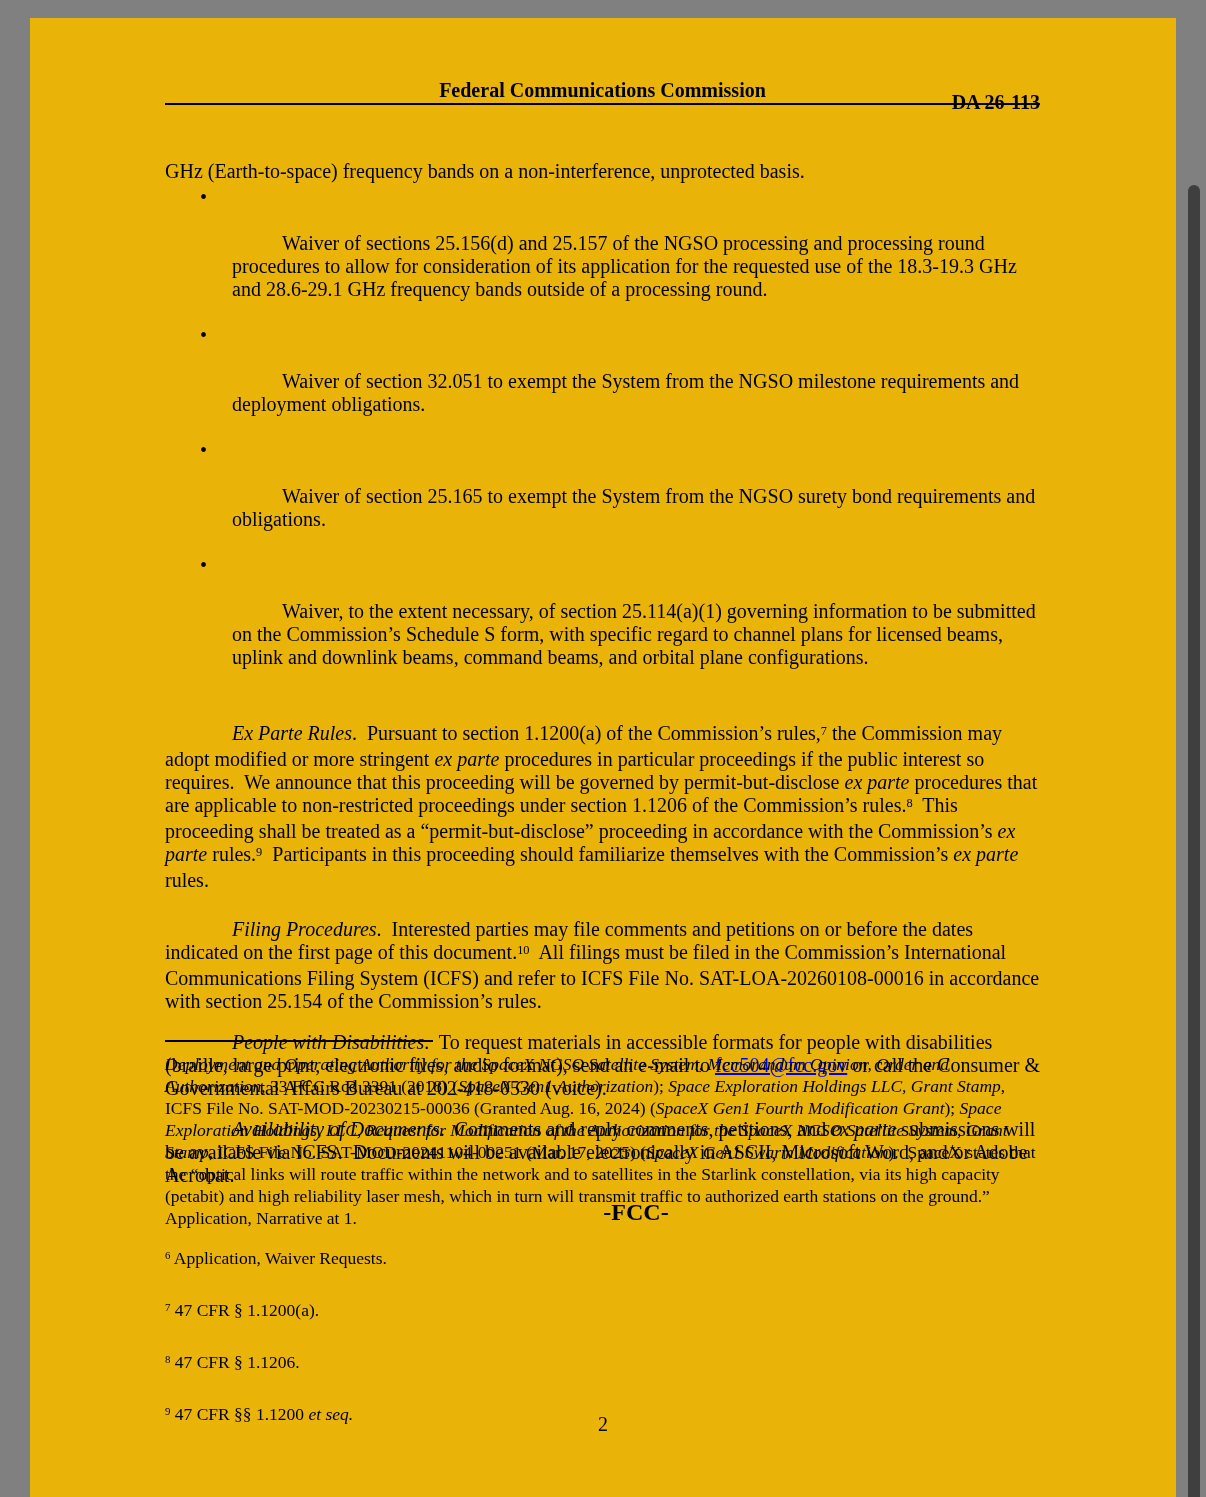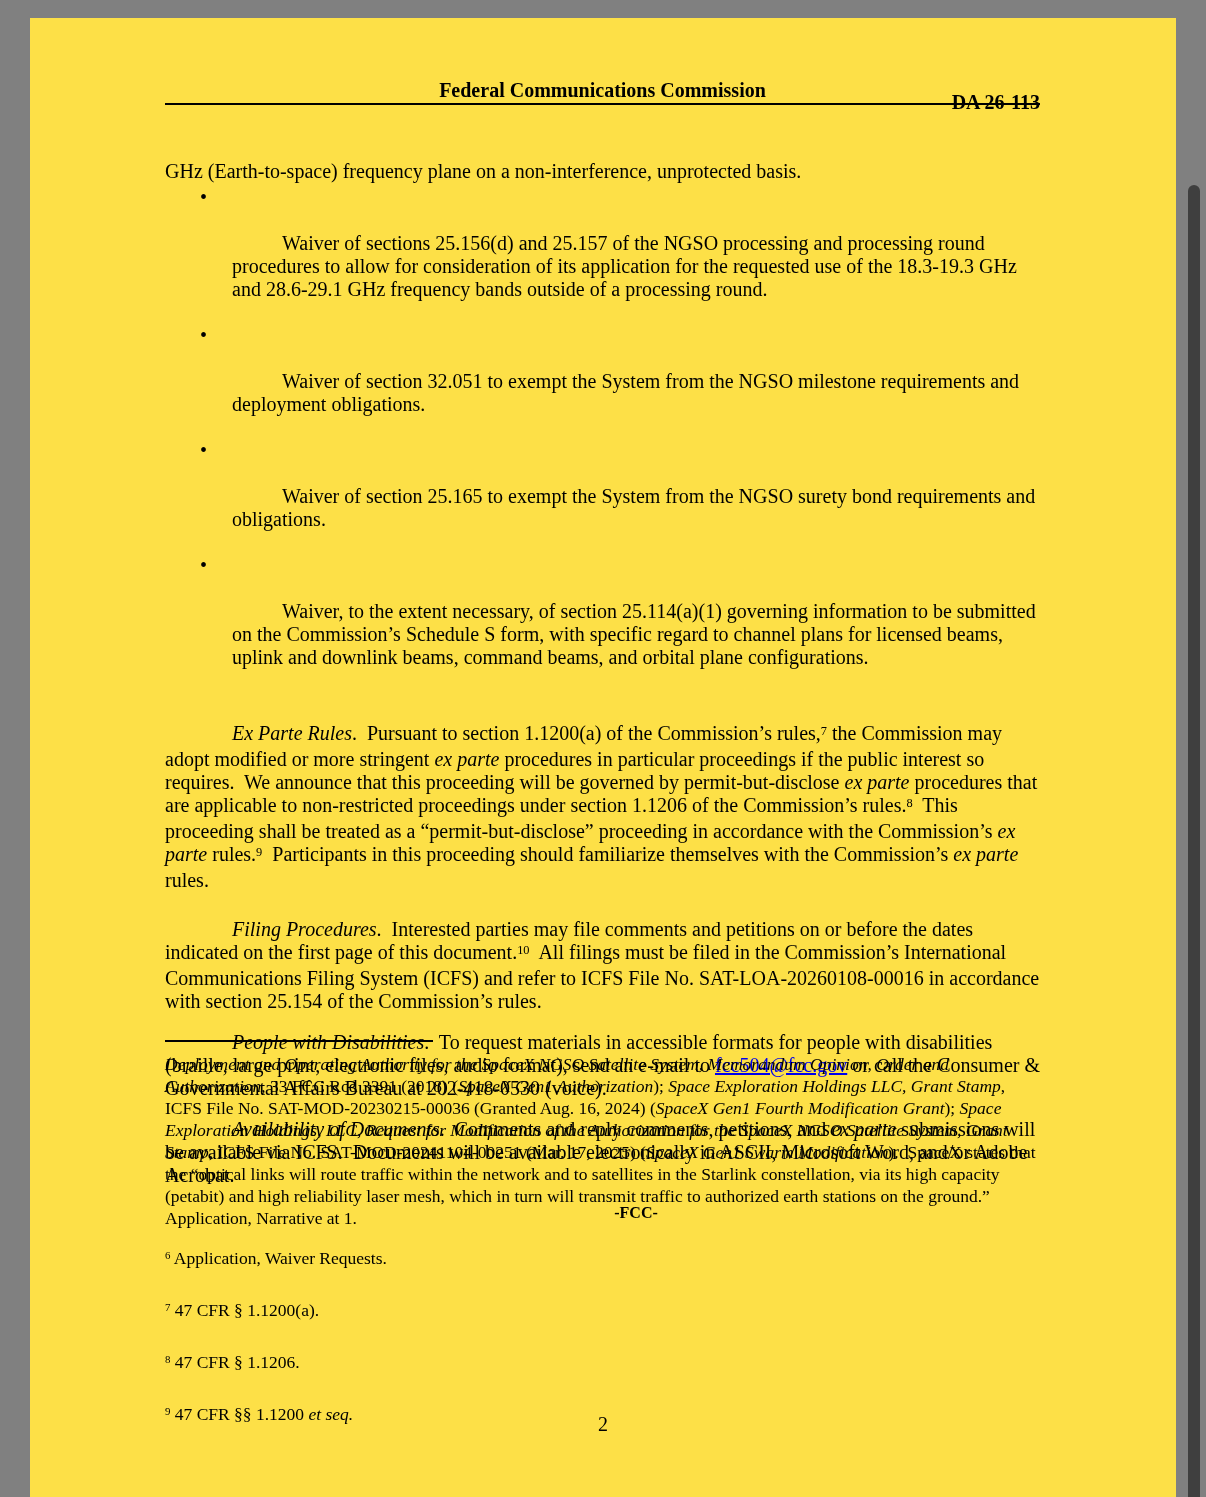--- a/index.html
+++ b/index.html
@@ -8,21 +8,21 @@
     font-family:"Liberation Serif","DejaVu Serif",serif;
     color:#000;
   }
   .viewport {
     position:relative; width:1206px; height:1497px;
     background:#808080; overflow:hidden;
   }
   .page {
     position:absolute; left:30px; top:18px;
     width:1146px; height:1479px;
-    background:#fde047;
+    background:#eab308;
   }
   .content {
     position:absolute; left:135px; top:0; width:875px;
   }
   .doc-header {
     position:relative; margin-top:61px; height:22px;
     padding-bottom:2px; border-bottom:2px solid #000;
     font-weight:bold; font-size:20px; line-height:22px;
   }
   .doc-header .title {
@@ -43,21 +43,21 @@
     list-style:none; margin:3px 0 0 0; padding:0;
     font-size:20px; line-height:23px;
   }
   .bullet-list li {
     position:relative; padding-left:67px; white-space:pre-wrap;
   }
   .bullet-list .bullet {
     position:absolute; left:35px; top:0;
   }
   .fcc-sig {
-    margin-top:14px; font-weight:bold; font-size:16px; line-height:23px;
+    margin-top:14px; font-weight:bold; font-size:24px; line-height:23px;
     text-align:center; text-indent:67px;
   }
   .footnotes {
     position:absolute; left:135px; top:1022px; width:875px;
     font-size:17.5px; line-height:22px;
   }
   .fn-sep {
     width:268px; height:0; border-top:2px solid #000;
   }
   .fn-cont { margin-top:11px; margin-bottom:18px; white-space:pre-wrap; }
@@ -85,21 +85,21 @@
 
 <div class="viewport">
   <div class="page">
     <div class="content">
 
       <div class="doc-header">
         <span class="title">Federal Communications Commission</span>
         <span class="docnum">DA 26-113</span>
       </div>
 
-      <div class="para p-continuation"><span>GHz (Earth-to-space) frequency plane on a non-interference, unprotected basis.</span></div>
+      <div class="para p-continuation"><span>GHz (Earth-to-space) frequency bands on a non-interference, unprotected basis.</span></div>
 
 
       <ul class="bullet-list">
         <li>
           <span class="bullet">•</span>
           <span><span>Waiver of sections 25.156(d) and 25.157 of the NGSO processing and processing round procedures to allow for consideration of its application for the requested use of the 18.3-19.3 GHz and 28.6-29.1 GHz frequency bands outside of a processing round.</span></span>
         </li>
         <li>
           <span class="bullet">•</span>
           <span><span>Waiver of section 32.051 to exempt the System from the NGSO milestone requirements and deployment obligations.</span></span>

